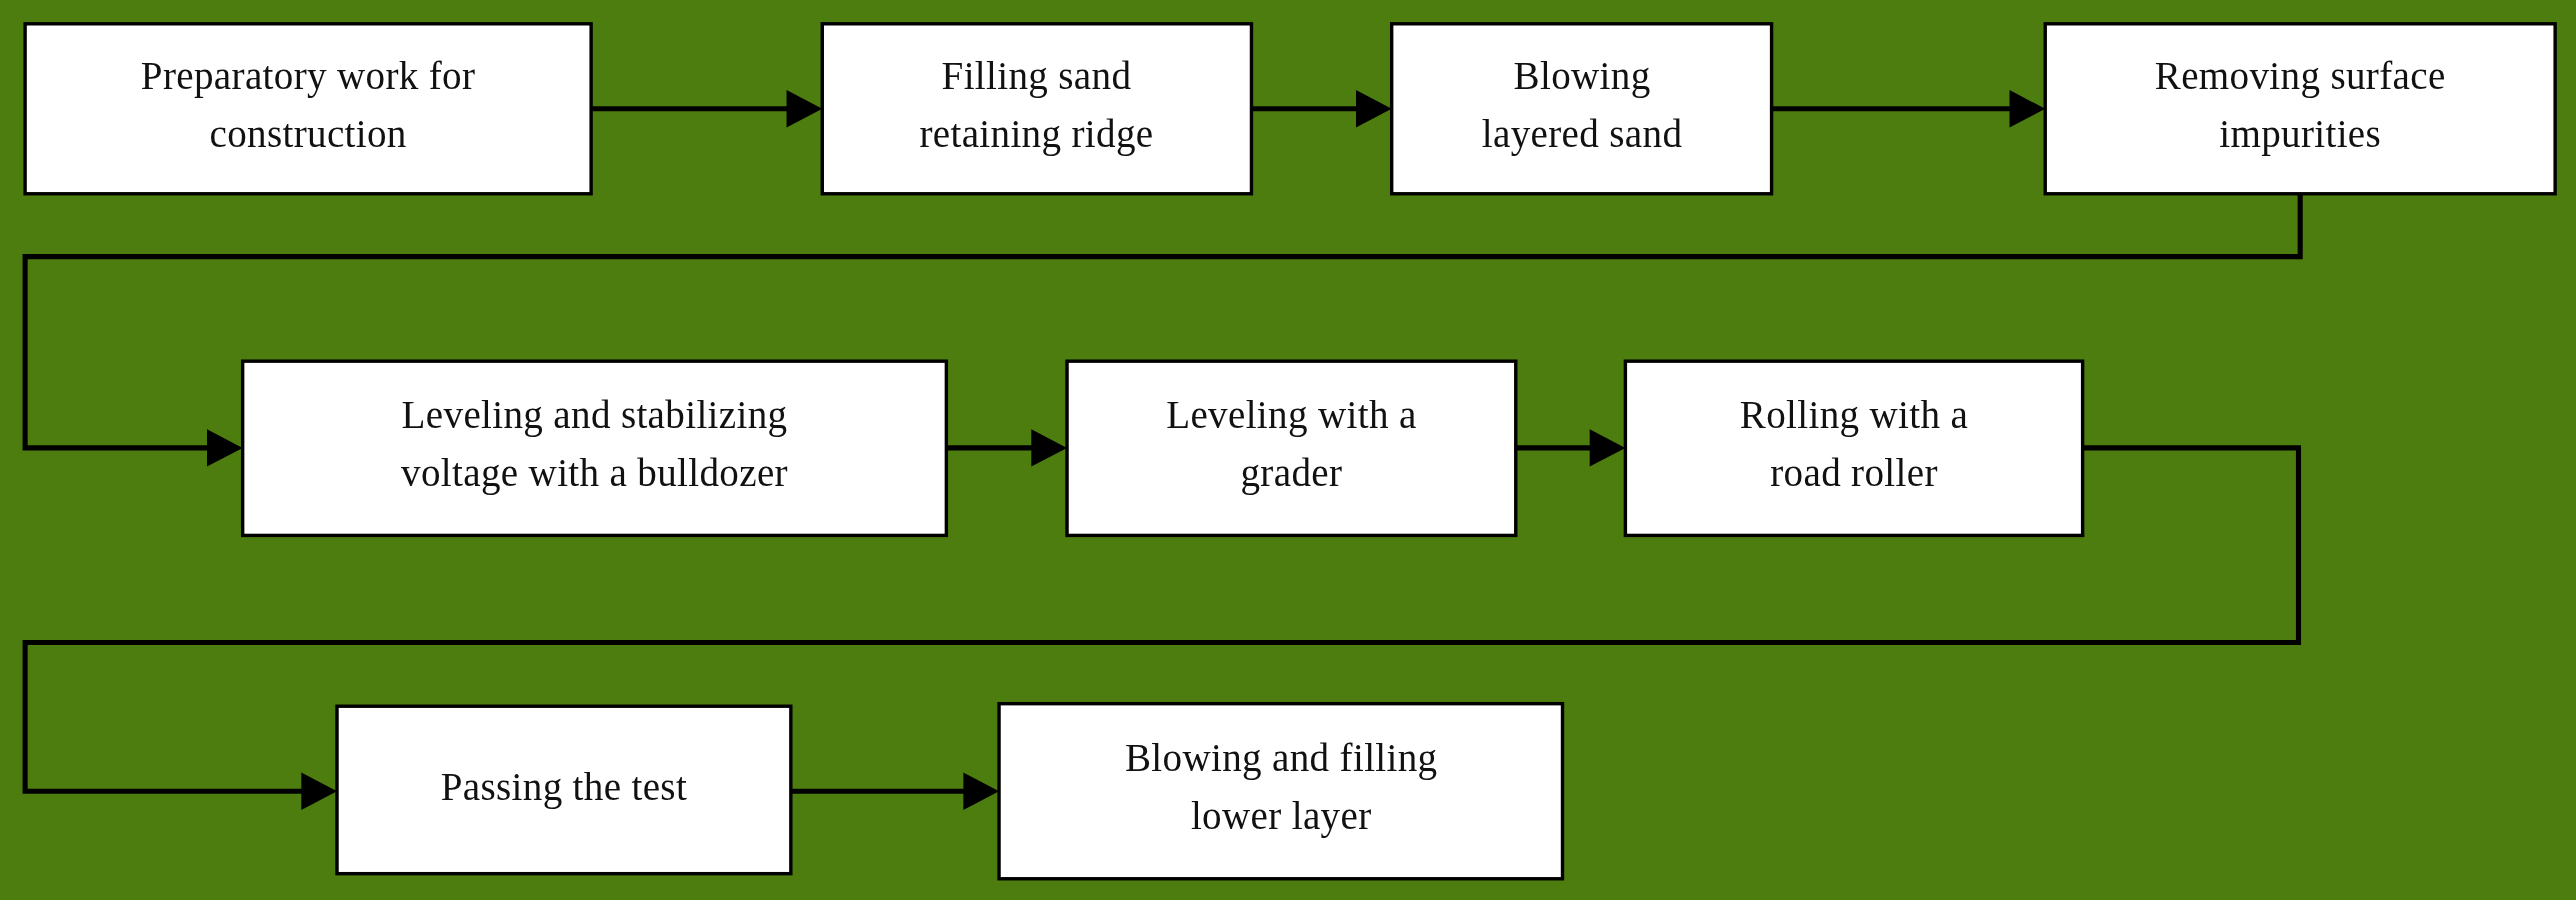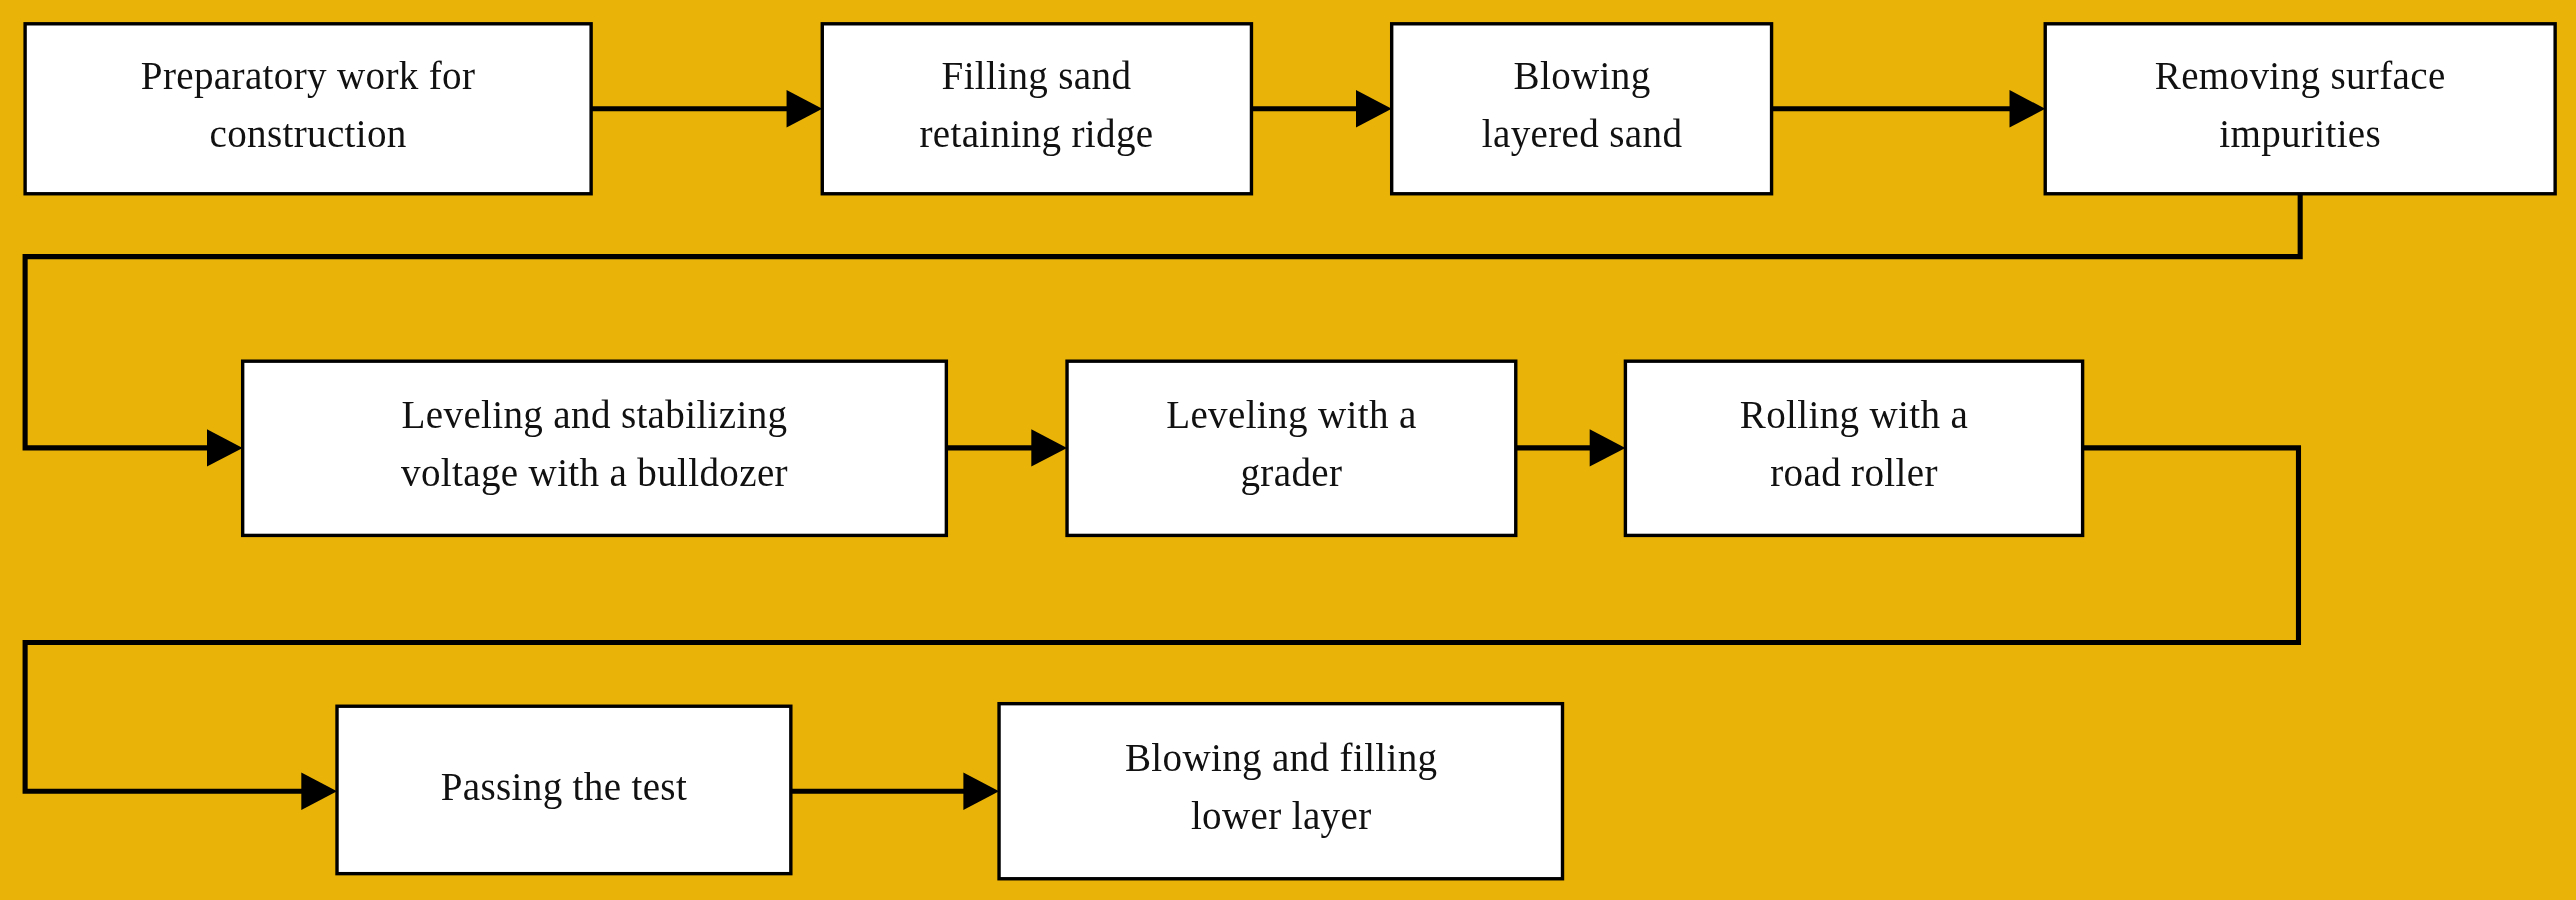--- a/index.html
+++ b/index.html
@@ -4,21 +4,21 @@
 <style>
   html, body {
     margin: 0;
     padding: 0;
     background: #ffffff;
   }
   #flowchart-root {
     position: relative;
     width: 2576px;
     height: 900px;
-    background: #eab308;
+    background: #4d7c0f;
     font-family: "Liberation Serif", "DejaVu Serif", serif;
     overflow: hidden;
   }
   svg.diagram {
     position: absolute;
     left: 0;
     top: 0;
     width: 2576px;
     height: 900px;
     display: block;

